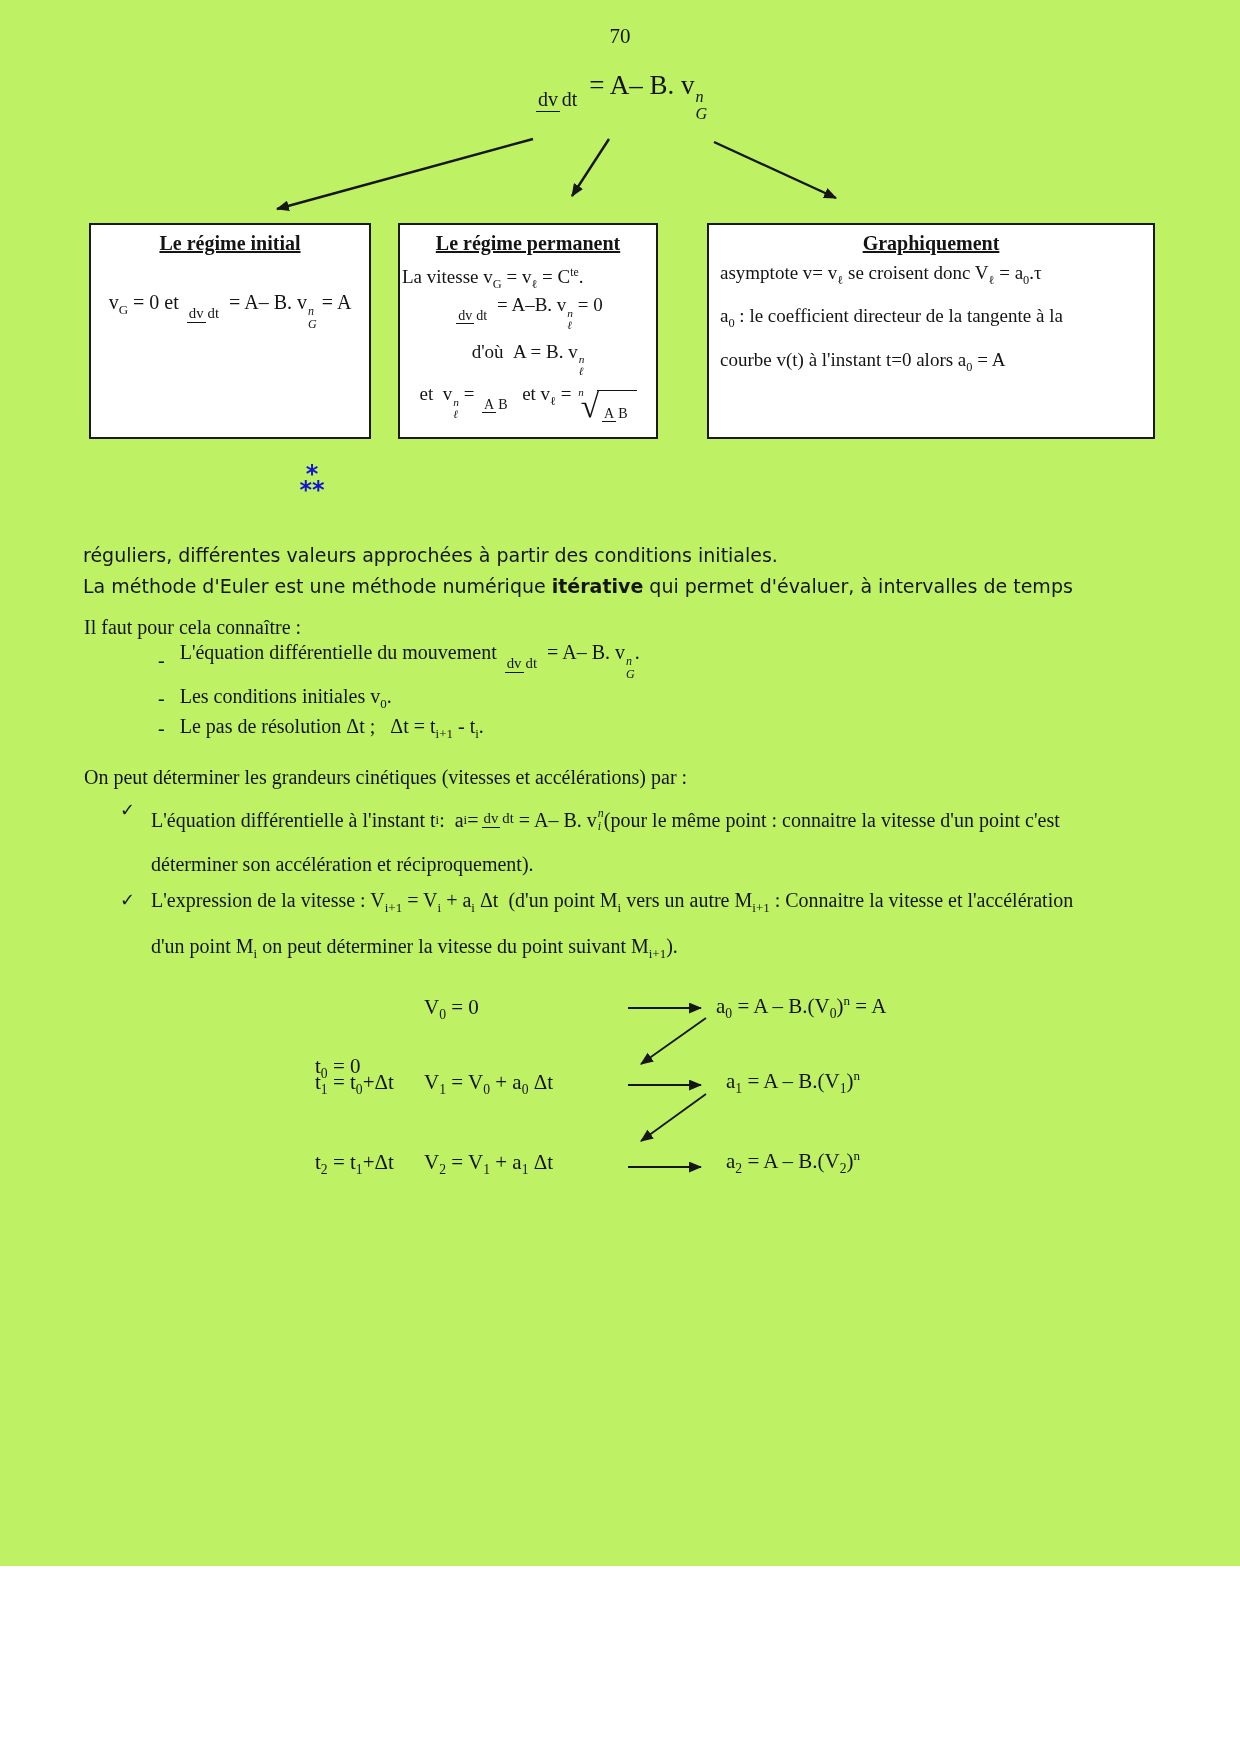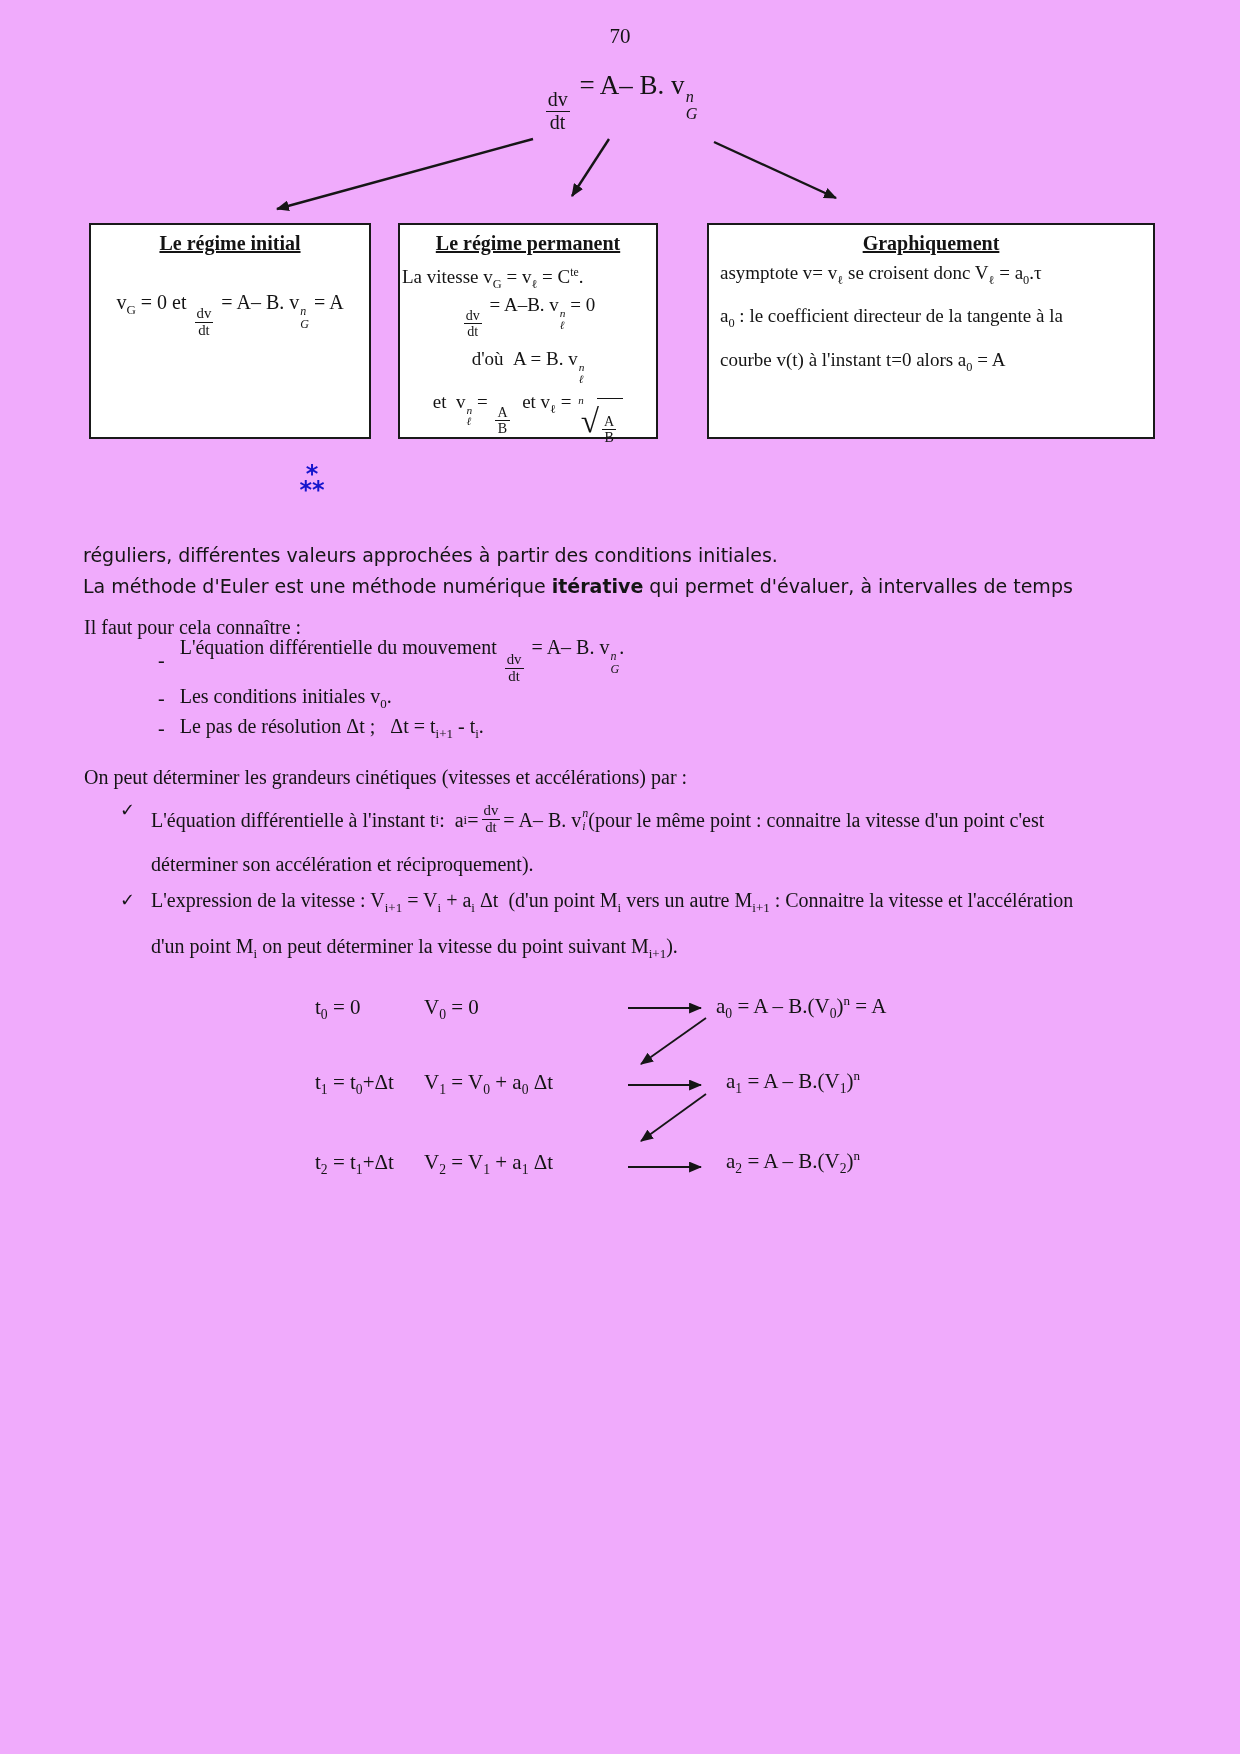--- a/index.html
+++ b/index.html
@@ -1,25 +1,25 @@
 <!DOCTYPE html>
 <html style="--accent: #1515cd;"><head>
 <meta charset="utf-8">
 <style>
   html,body{margin:0;padding:0;background:#fff;}
-  .page{position:relative;width:1240px;height:1754px;background:#f0abfc;
+  .page{position:relative;width:1240px;height:1566px;background:#bef264;
         font-family:"Liberation Serif","DejaVu Serif",serif;color:#141414;overflow:hidden;}
   .arrows{position:absolute;left:0;top:0;pointer-events:none;}
 
   .pnum{position:absolute;top:24px;left:0;width:100%;text-align:center;font-size:21px;}
 
   .hero{position:absolute;top:70px;left:0;width:100%;text-align:center;font-size:27px;}
 
   
-  .mfrac{display:inline-flex;flex-direction:column;vertical-align:-0.62em;text-align:center;
+  .mfrac{display:inline-flex;flex-direction:row;vertical-align:-0.62em;text-align:center;
          font-size:0.74em;line-height:1.08;margin:0 3px;}
   .mnum{display:block;border-bottom:1.5px solid currentColor;padding:0 2px;}
   .mden{display:block;padding:0 2px;}
   .msubsup{display:inline-flex;flex-direction:column;align-items:flex-start;font-size:0.60em;
            line-height:1.05;vertical-align:-0.5em;font-style:italic;margin-left:1px;}
   sub.msub{font-size:0.65em;}
   sup.msup{font-size:0.62em;}
   .msqrt{display:inline-flex;align-items:center;margin-left:2px;}
   .msqrt-n{font-size:0.58em;font-style:italic;align-self:flex-start;margin:0 -3px 0 0;position:relative;top:-4px;}
   .msqrt-sign{font-size:1.75em;line-height:0.9;margin-right:-2px;}
@@ -64,21 +64,21 @@
   .ci2{margin-top:6px;}
   .mark{width:31px;font-family:"DejaVu Sans","Liberation Sans",sans-serif;font-size:18px;padding-top:4px;}
   .check-body{flex:1;}
   .cline{line-height:30px;}
   .cl-tall{height:49px;display:flex;align-items:center;}
   .cl-2{margin-top:5px;}
   .cl-2b{margin-top:8px;}
 
   
   .emath{position:absolute;font-size:21px;}
-  .er1t{left:315px;top:995px;}  .er1v{left:424px;top:995px;}  .er1a{left:716px;top:993px;}
+  .er1t{left:315px;top:1054px;}  .er1v{left:424px;top:995px;}  .er1a{left:716px;top:993px;}
   .er2t{left:315px;top:1070px;} .er2v{left:424px;top:1070px;} .er2a{left:726px;top:1068px;}
   .er3t{left:315px;top:1150px;} .er3v{left:424px;top:1150px;} .er3a{left:726px;top:1148px;}
 </style>
 </head>
 <body>
 
 <div class="page">
 
   <svg class="arrows" width="1240" height="1754" viewBox="0 0 1240 1754">
     <defs>

